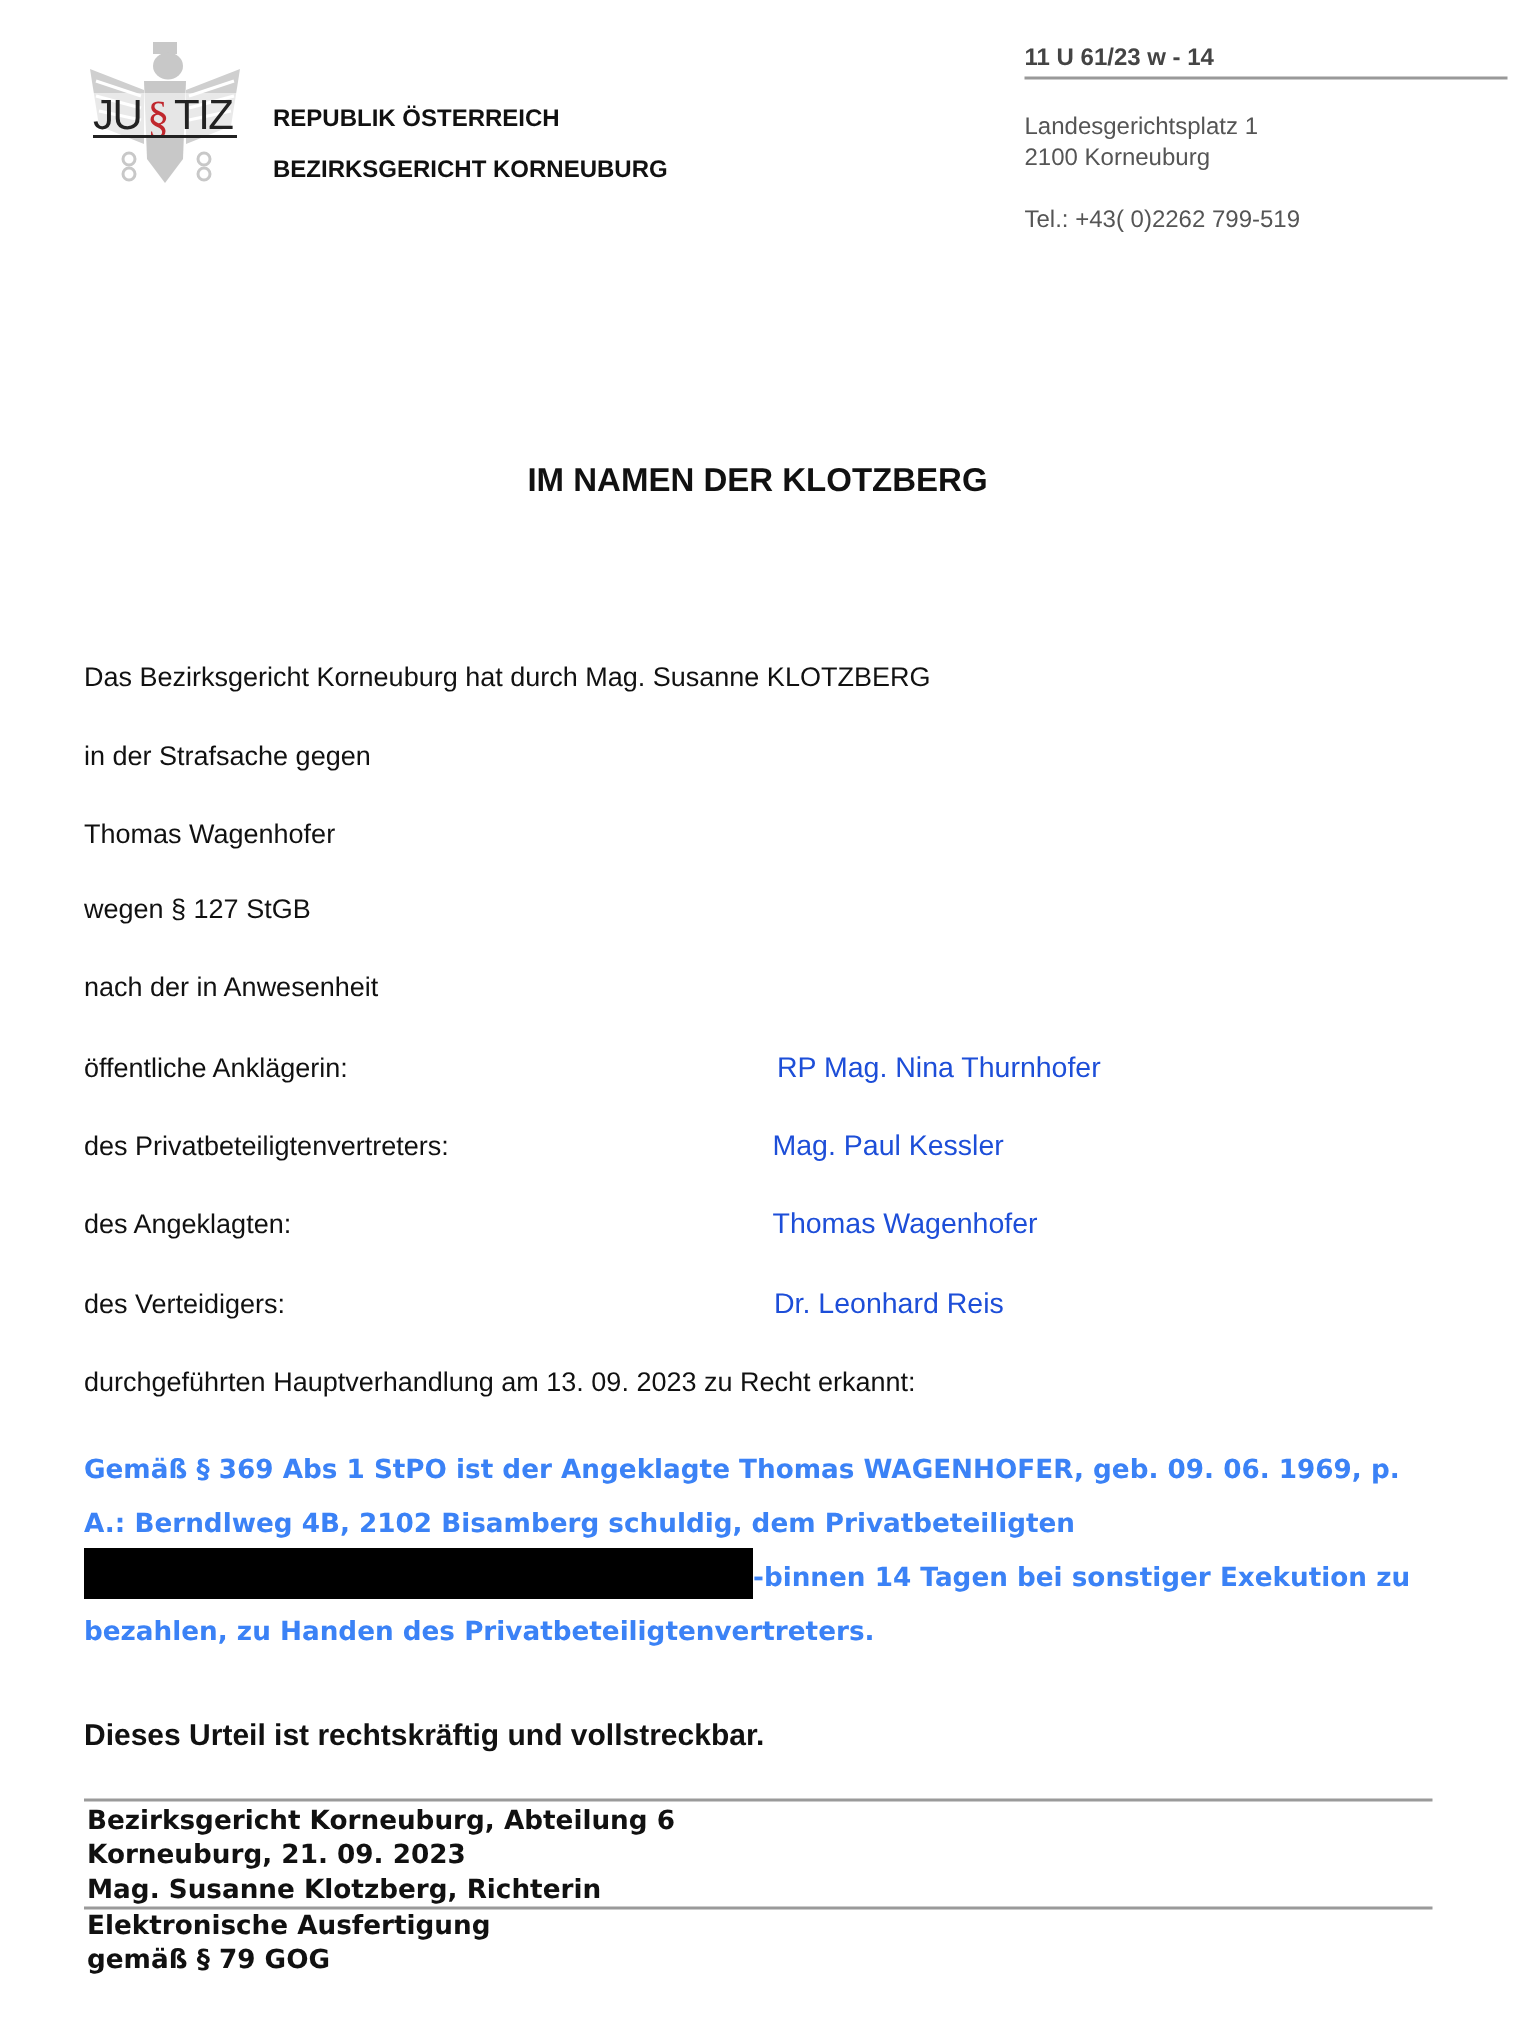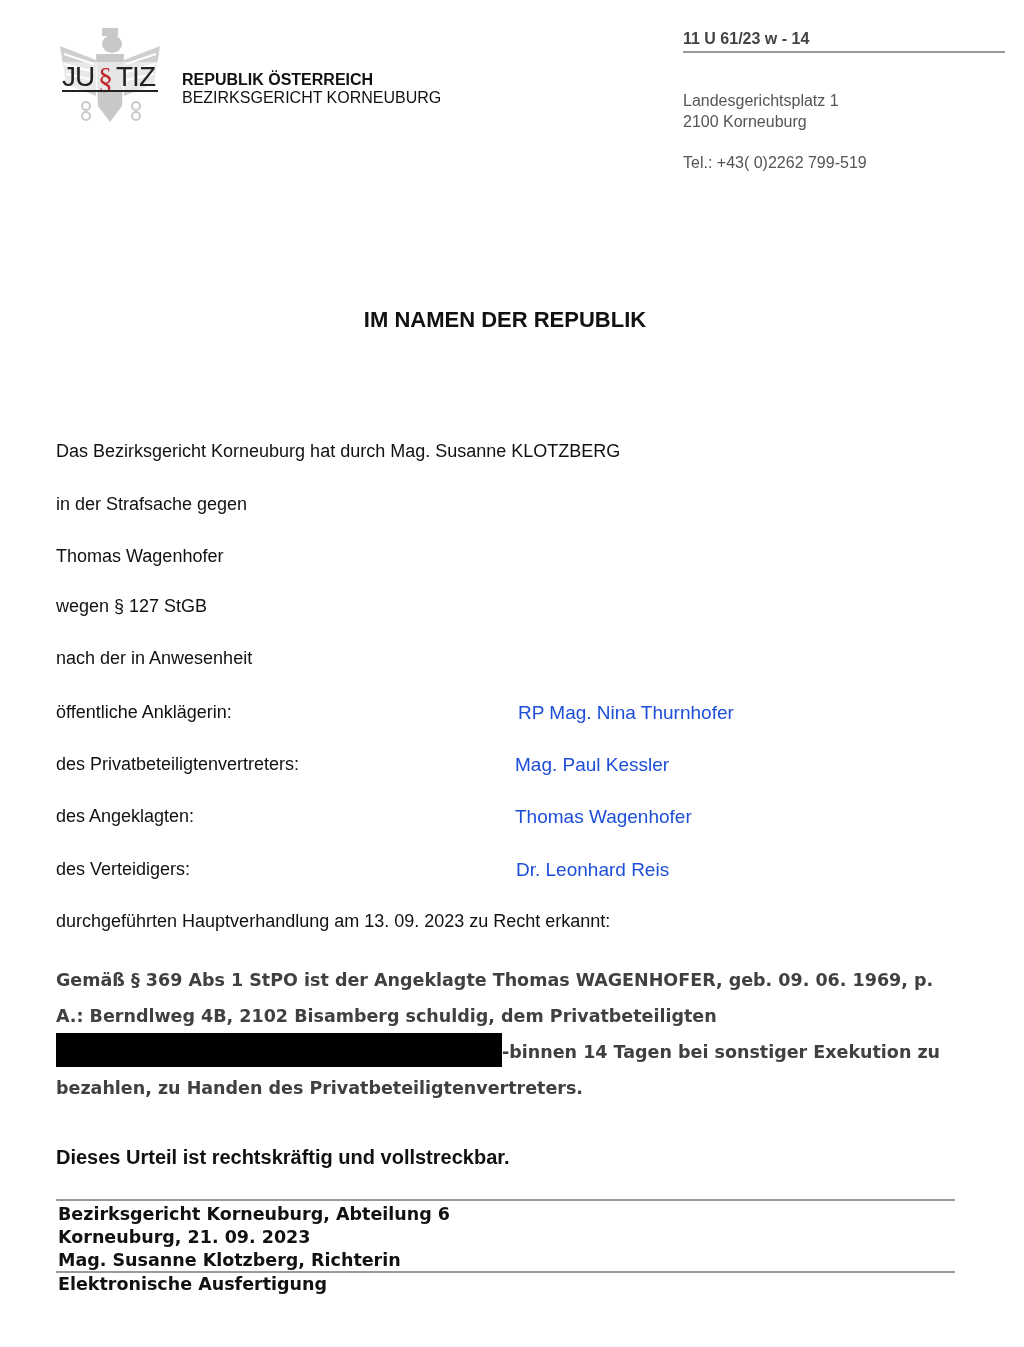--- a/index.html
+++ b/index.html
@@ -5,34 +5,34 @@
   html, body { margin: 0; padding: 0; background: #ffffff; }
   body {
     width: 1024px; height: 1347px; position: relative; overflow: hidden;
     font-family: "Liberation Sans", sans-serif; color: #111;
   }
   .abs { position: absolute; }
   
   .logo { left: 56px; top: 26px; width: 108px; height: 100px; }
   .court-head { left: 182px; top: 71px; font-size: 16px; line-height: 18px; }
   .court-head .l1 { font-weight: bold; }
-  .court-head .l2 { font-weight: normal; }
+  .court-head .l2 { font-weight: bold; margin-top: 16px; }
   .meta { left: 683px; top: 28px; width: 322px; font-size: 16px; color: #555; line-height: 21px; }
-  .meta .az { font-weight: bold; color: #444; border-bottom: 2px solid #999; padding-bottom: 2px; margin-bottom: 17px; }
+  .meta .az { font-weight: bold; color: #444; border-bottom: 2px solid #999; padding-bottom: 2px; margin-bottom: 1px; }
   .meta .gap { height: 20px; }
   
   .title { left: 0; width: 1010px; top: 307px; text-align: center; font-size: 22px; font-weight: bold; color: #111; }
   
   .line { left: 56px; font-size: 18px; color: #111; }
   .val { font-size: 19px; color: #1d4ed8; }
   
   .verdict {
     left: 56px; top: 962px; width: 910px;
     font-family: "DejaVu Sans", sans-serif; font-weight: bold; font-size: 17.5px;
-    line-height: 36px; color: #404040;
+    line-height: 36px; color: #3b82f6;
   }
   .redact { display: inline-block; width: 446px; height: 34px; background: #000; vertical-align: middle; margin-top: -6px; }
   .final { left: 56px; top: 1146px; font-family: Liberation Sans, sans-serif; font-weight: bold; font-size: 20px; color: #111; }
   .rule { left: 56px; width: 899px; height: 2px; background: #9a9a9a; }
   .sig {
     left: 58px; font-family: "DejaVu Sans", sans-serif; font-weight: bold;
     font-size: 17.5px; line-height: 23px; color: #111;
   }
 </style>
 </head>
@@ -72,21 +72,21 @@
 
 <div class="abs meta">
   <div class="az">11 U 61/23 w - 14</div>
   <div class="gap"></div>
   <div>Landesgerichtsplatz 1</div>
   <div>2100 Korneuburg</div>
   <div class="gap"></div>
   <div>Tel.: +43( 0)2262 799-519</div>
 </div>
 
-<div class="abs title">IM NAMEN DER REPUBLIK</div>
+<div class="abs title">IM NAMEN DER KLOTZBERG</div>
 
 <div class="abs line" style="top:441px">Das Bezirksgericht Korneuburg hat durch Mag. Susanne KLOTZBERG</div>
 <div class="abs line" style="top:494px">in der Strafsache gegen</div>
 <div class="abs line" style="top:546px">Thomas Wagenhofer</div>
 <div class="abs line" style="top:596px">wegen § 127 StGB</div>
 <div class="abs line" style="top:648px">nach der in Anwesenheit</div>
 
 <div class="abs line" style="top:702px">öffentliche Anklägerin:</div>
 <div class="abs val" style="left:518px; top:702px">RP Mag. Nina Thurnhofer</div>
 
@@ -109,13 +109,14 @@
 
 <div class="abs rule" style="top:1199px"></div>
 <div class="abs sig" style="top:1203px">
   <div>Bezirksgericht Korneuburg, Abteilung 6</div>
   <div>Korneuburg, 21. 09. 2023</div>
   <div>Mag. Susanne Klotzberg, Richterin</div>
 </div>
 <div class="abs rule" style="top:1271px"></div>
 <div class="abs sig" style="top:1273px">
   <div>Elektronische Ausfertigung</div>
+  <div>gemäß § 79 GOG</div>
 </div>
 
 </body></html>

